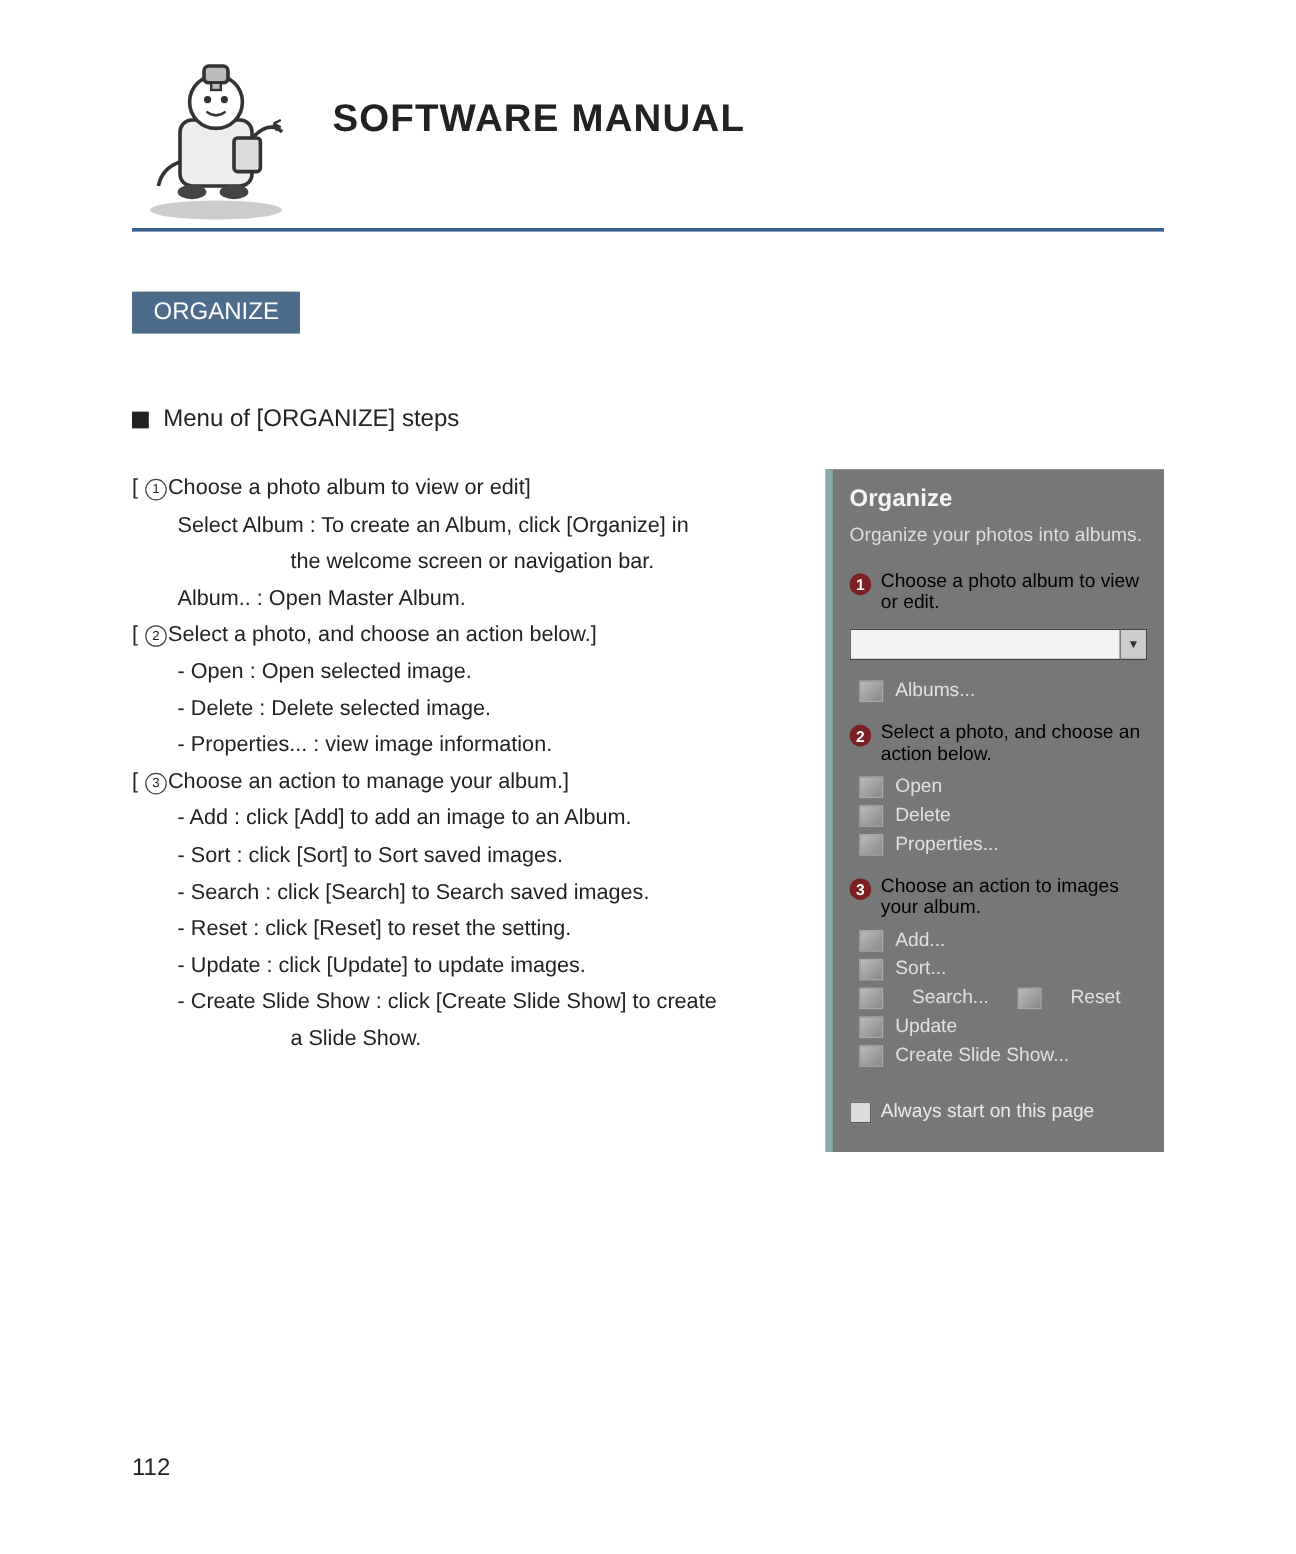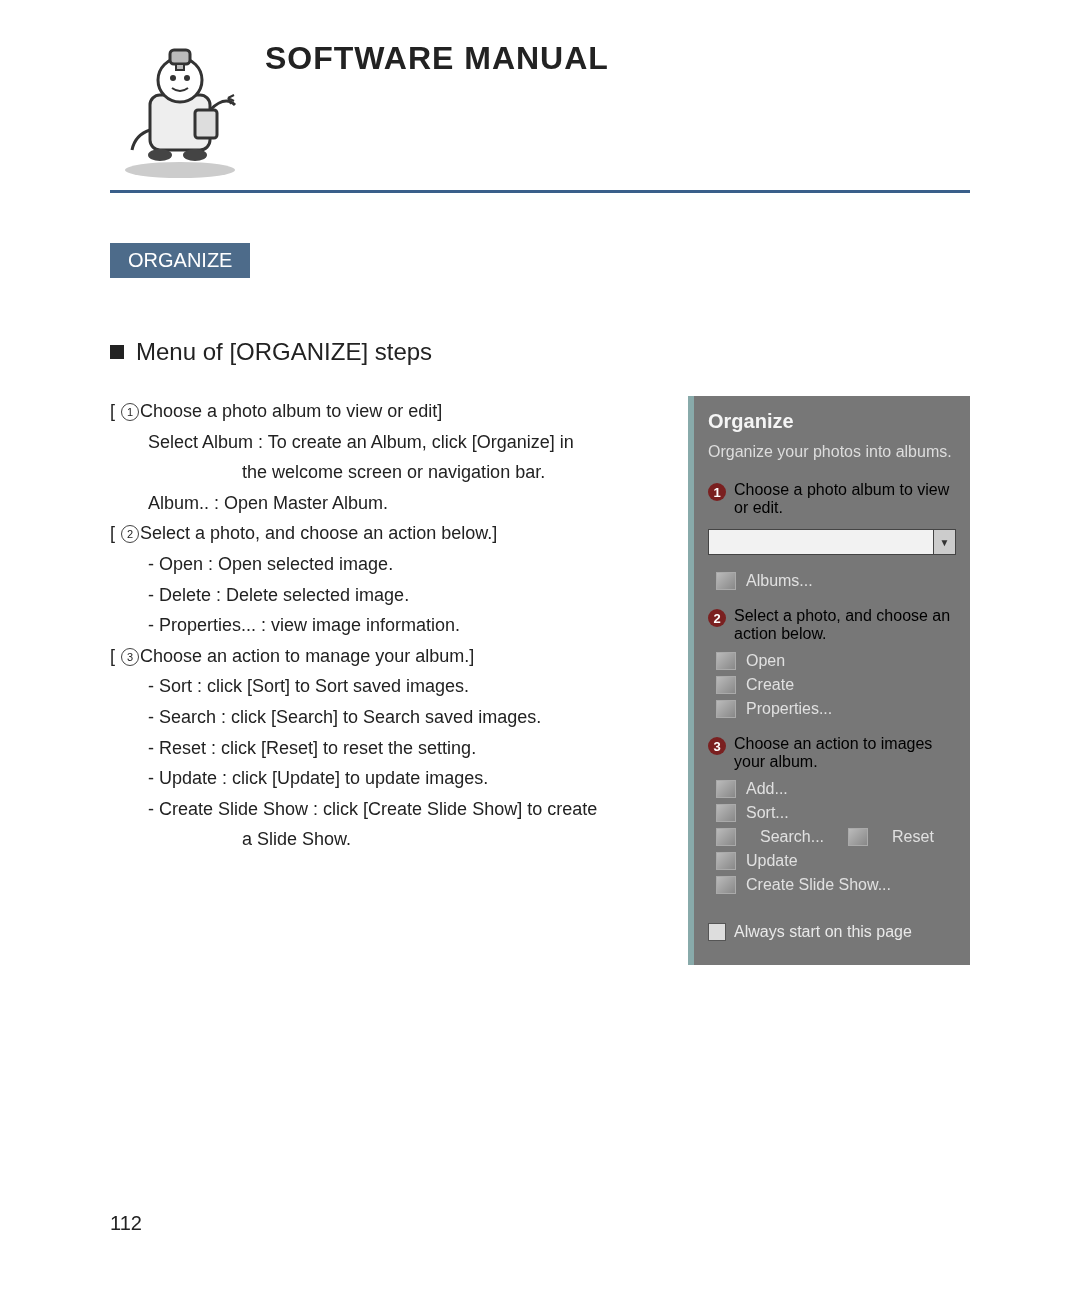--- a/index.html
+++ b/index.html
@@ -11,22 +11,22 @@
   }
   .page {
     width: 1080px;
     height: 1295px;
     position: relative;
     box-sizing: border-box;
     padding: 40px 110px 50px 110px;
   }
   .header {
     display: flex;
-    align-items: flex-start;
-    gap: 20px;
+    align-items: center;
+    gap: 32px;
     border-bottom: 3px solid #3a5f8a;
     padding-bottom: 0px;
     height: 150px;
   }
   .mascot {
     width: 135px;
     height: 140px;
     position: relative;
   }
   .mascot svg { width: 100%; height: 100%; }
@@ -45,21 +45,21 @@
     font-size: 20px;
     margin-top: 50px;
   }
   .intro {
     margin-top: 14px;
     font-size: 18px;
     color: #222;
   }
   .subhead {
     margin-top: 60px;
-    font-size: 24px;
+    font-size: 20px;
     color: #222;
     display: flex;
     align-items: center;
     gap: 12px;
   }
   .subhead .sq {
     width: 14px; height: 14px; background: #222; display:inline-block;
   }
   .columns {
     display: flex;
@@ -206,20 +206,21 @@
       <span class="row indent-1">Select Album : To create an Album, click [Organize] in</span>
       <span class="row indent-3">the welcome screen or navigation bar.</span>
       <span class="row indent-1">Album.. : Open Master Album.</span>
 
       <span class="row">[ <span class="circ-num">2</span><span>Select a photo, and choose an action below.]</span></span>
       <span class="row indent-2">- Open : Open selected image.</span>
       <span class="row indent-2">- Delete : Delete selected image.</span>
       <span class="row indent-2">- Properties... : view image information.</span>
 
       <span class="row">[ <span class="circ-num">3</span><span>Choose an action to manage your album.]</span></span>
+      <span class="row indent-2">- Add : click [Add] to add an image to an Album.</span>
       <span class="row indent-2">- Sort : click [Sort] to Sort saved images.</span>
       <span class="row indent-2">- Search : click [Search] to Search saved images.</span>
       <span class="row indent-2">- Reset : click [Reset] to reset the setting.</span>
       <span class="row indent-2">- Update : click [Update] to update images.</span>
       <span class="row indent-2">- Create Slide Show : click [Create Slide Show] to create</span>
       <span class="row indent-3">a Slide Show.</span>
 
     </div>
 
     <div class="panel">
@@ -245,21 +246,21 @@
         <div class="step-head">
           <div class="badge-red">2</div>
           <div class="step-text">Select a photo, and choose an action below.</div>
         </div>
         <div class="panel-item">
           <div class="tile"></div>
           <span class="lbl">Open</span>
         </div>
         <div class="panel-item">
           <div class="tile"></div>
-          <span class="lbl">Create</span>
+          <span class="lbl">Delete</span>
         </div>
         <div class="panel-item">
           <div class="tile"></div>
           <span class="lbl">Properties...</span>
         </div>
       </div>
 
       <div class="panel-block">
         <div class="step-head">
           <div class="badge-red">3</div>

